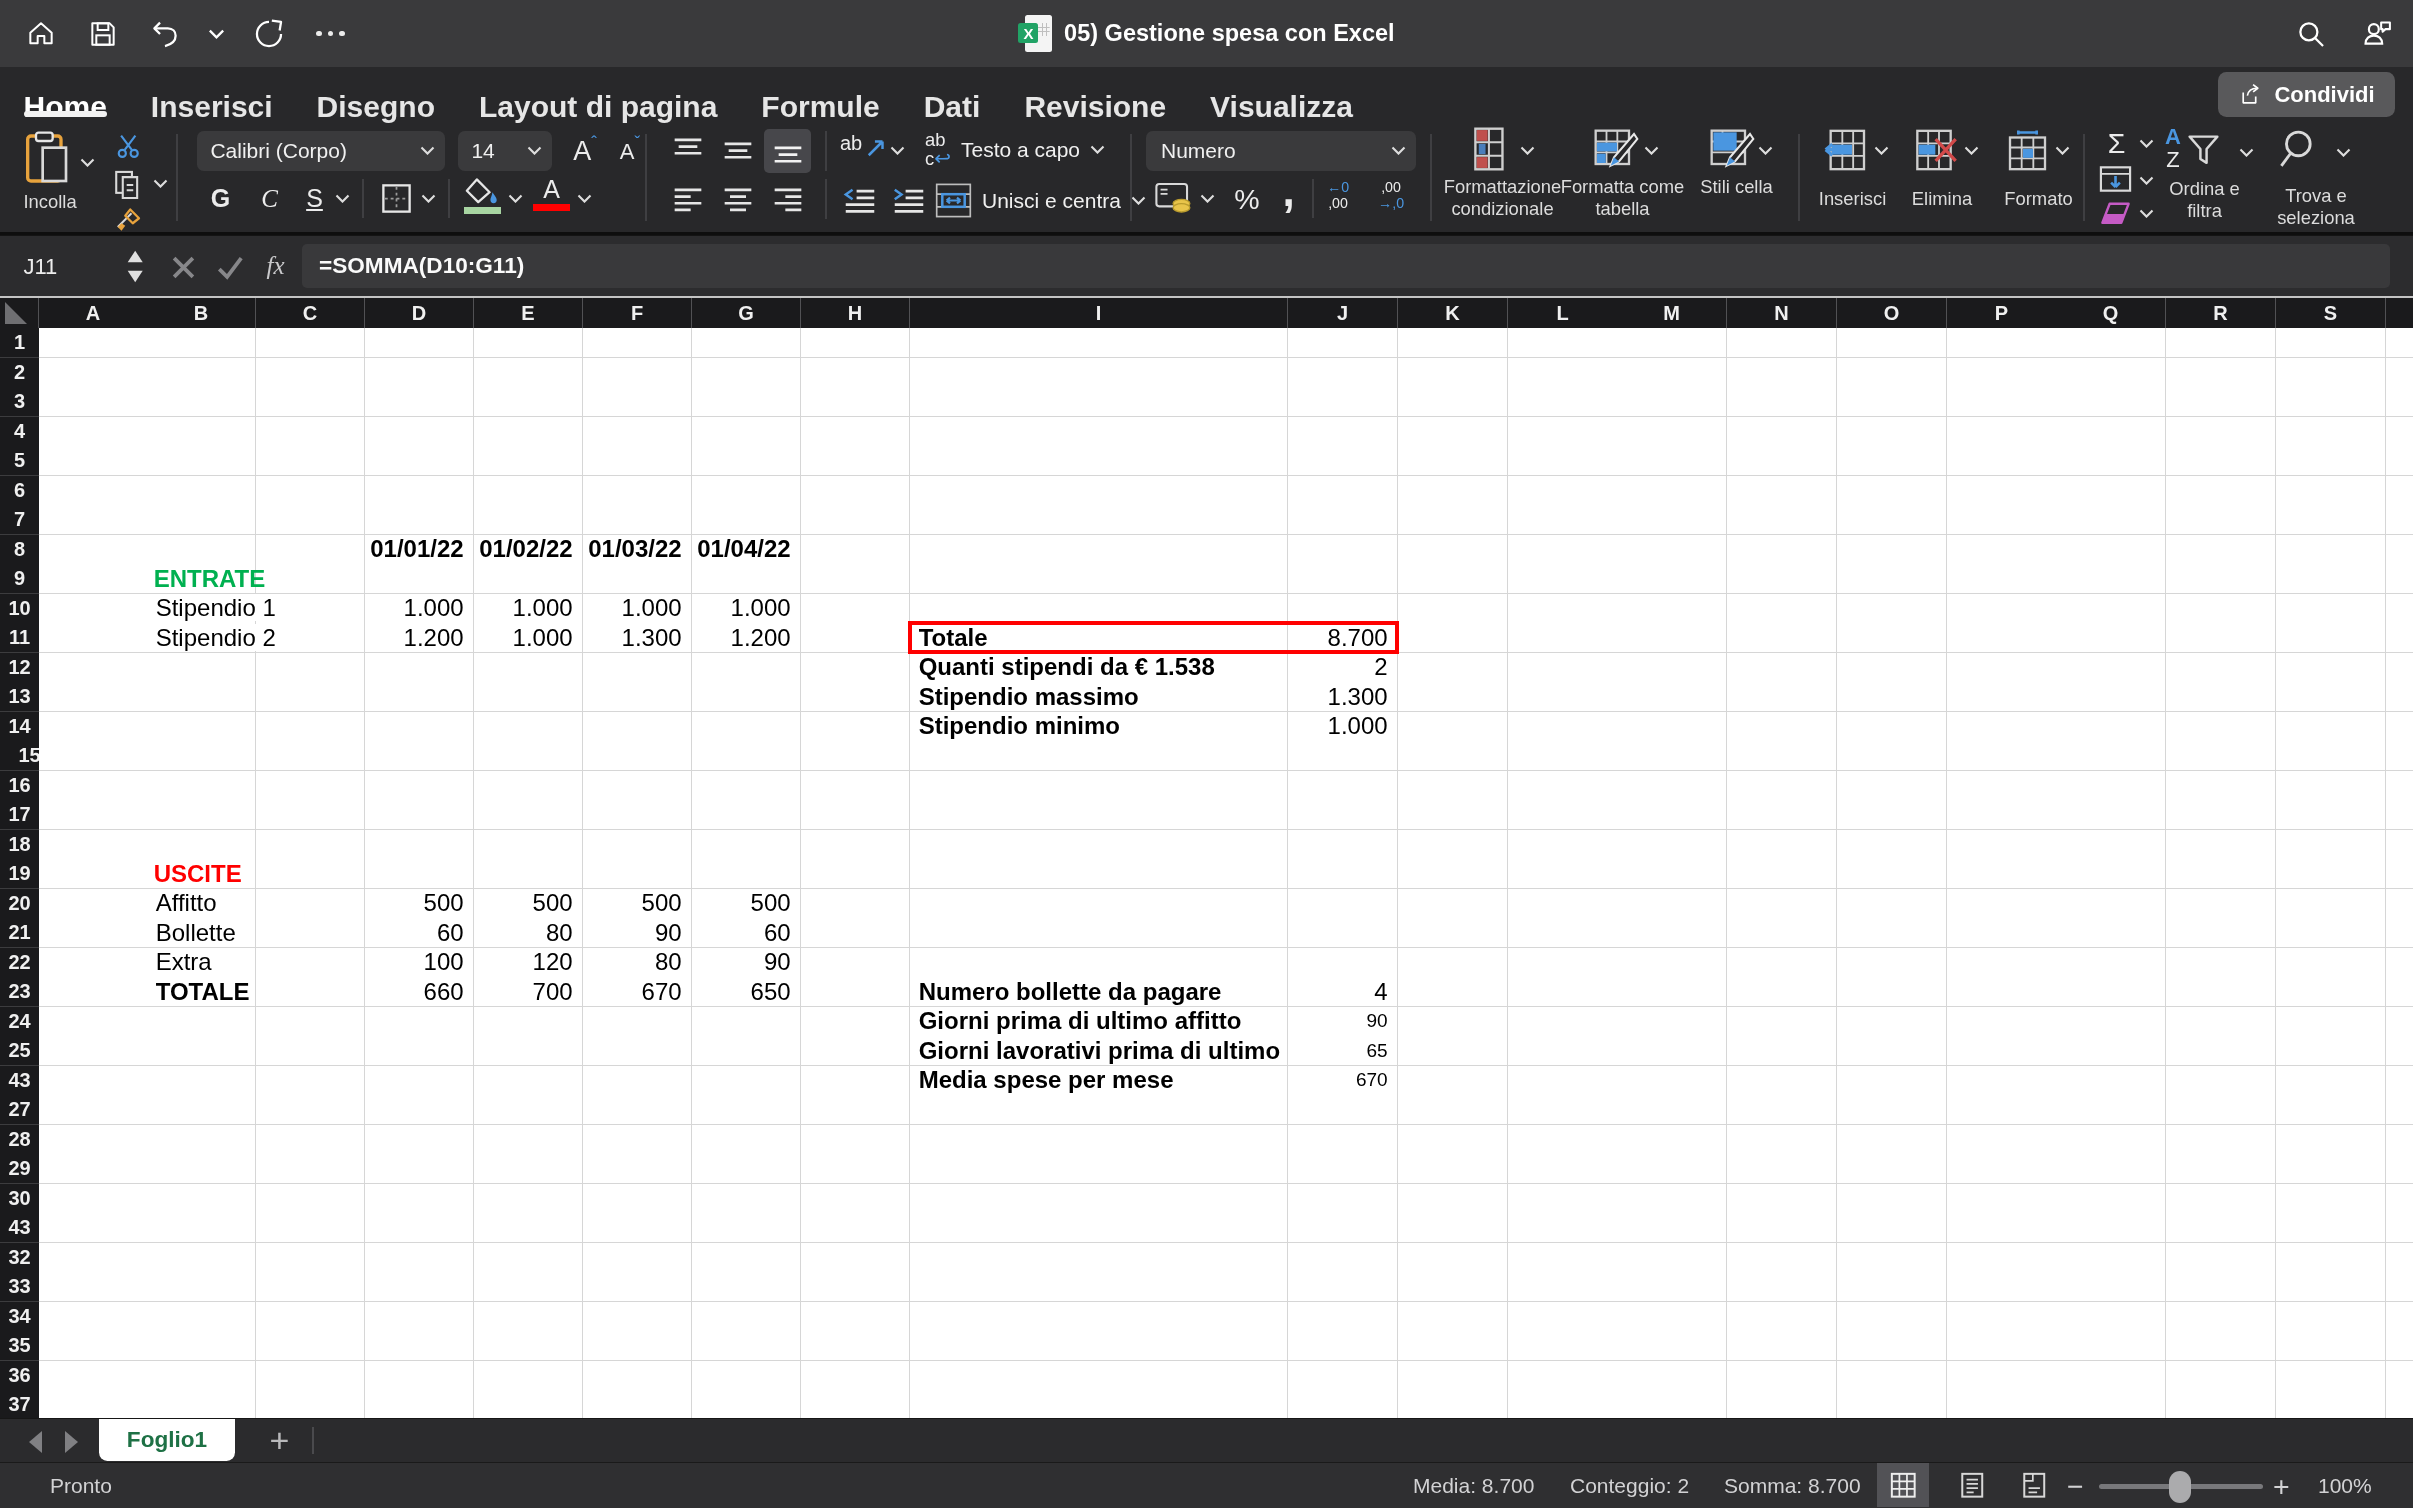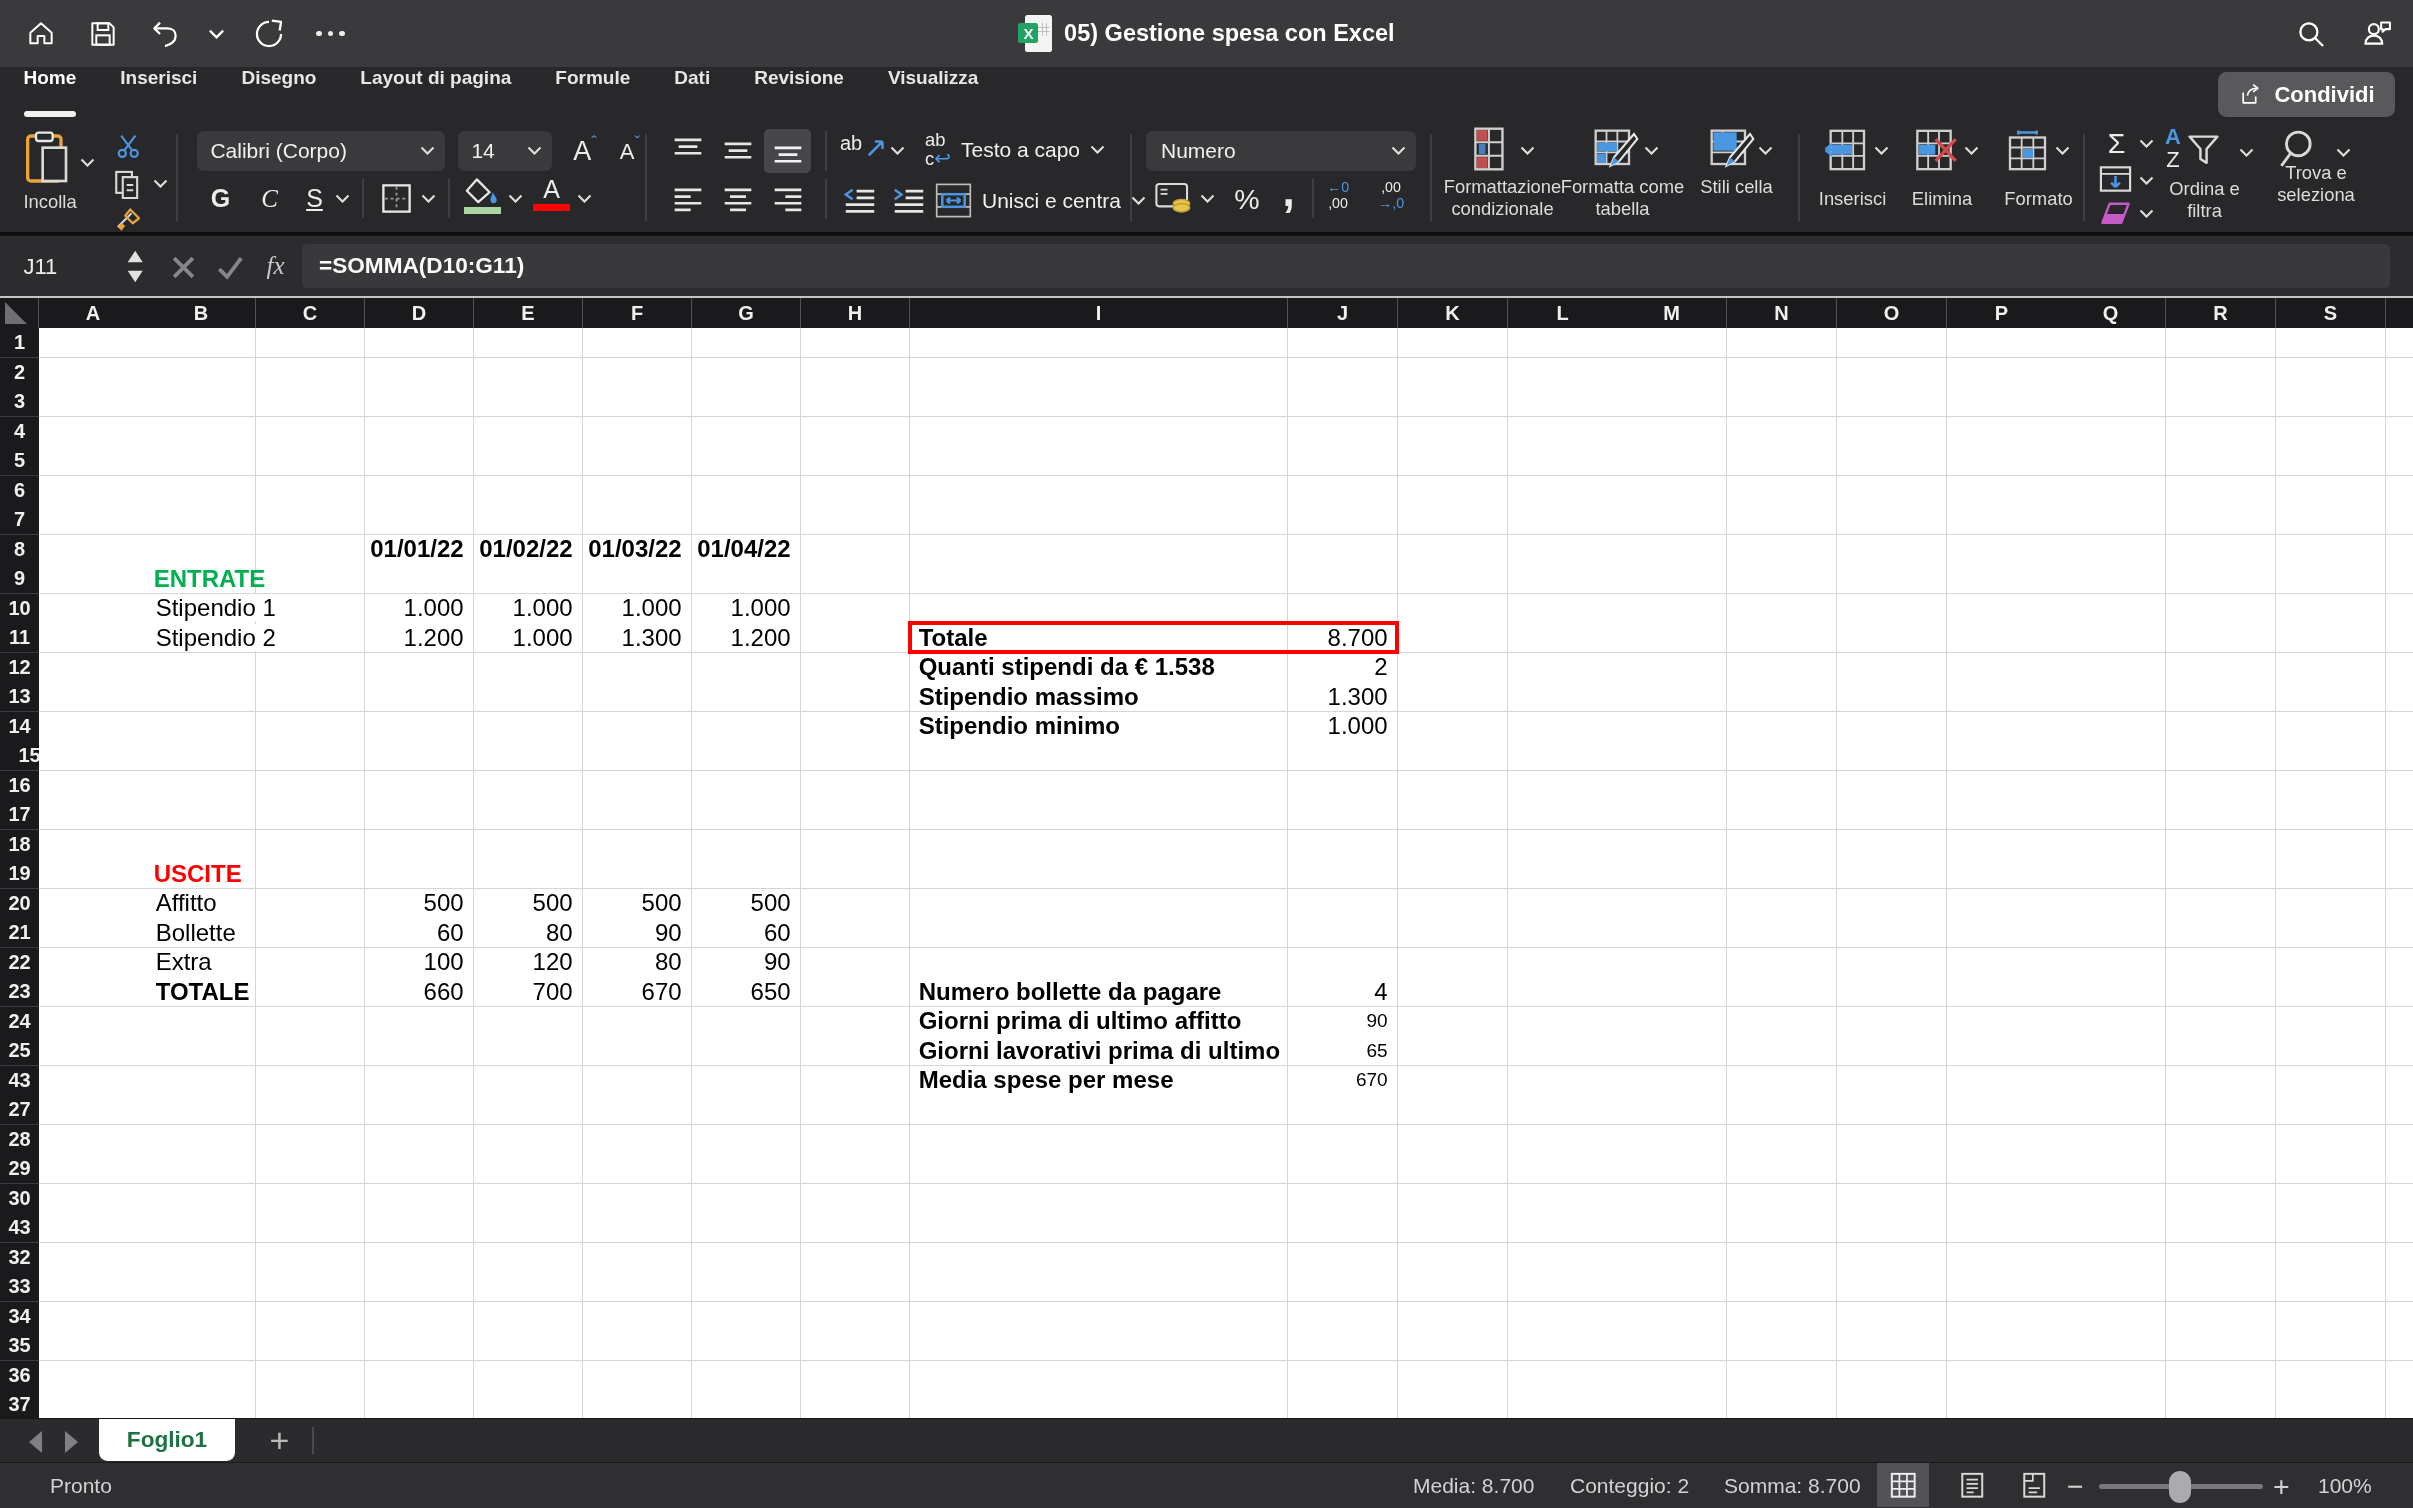--- a/index.html
+++ b/index.html
@@ -23,21 +23,21 @@
       linear-gradient(#bfbfbf,#bfbfbf) 0 8.4px/11.7px 1.3px no-repeat,
       linear-gradient(#bfbfbf,#bfbfbf) 3.8px 0/1.3px 13.4px no-repeat,
       linear-gradient(#bfbfbf,#bfbfbf) 7.5px 0/1.3px 13.4px no-repeat}
   .xl-x{position:absolute;left:0;top:8.4px;width:20px;height:20px;background:var(--excel-green);border-radius:2.5px;
     color:#fff;font-weight:700;font-size:15px;display:flex;align-items:center;justify-content:center}
   .dots{display:flex;gap:5.9px}
   .dots i{width:5.9px;height:5.9px;border-radius:50%;background:#ececec}
 
   
   #tabrow{position:absolute;left:0;top:67px;width:2413px;height:57px;background:#28282a;display:flex;align-items:center;padding-left:23.5px;gap:44px}
-  .rtab{position:relative;font-size:19px;font-weight:600;color:#e6e6e6;height:57px;display:flex;align-items:flex-start}
+  .rtab{position:relative;font-size:30px;font-weight:600;color:#e6e6e6;height:57px;display:flex;align-items:flex-end}
   .rtab.active{font-weight:700;color:#fff}
   .rtab.active .tab-underline{position:absolute;left:0;right:0;bottom:6.7px;height:5.9px;border-radius:3.4px;background:#f2f2f2}
   #share-btn{position:absolute;right:18.4px;top:72px;height:45px;padding:0 20px;background:#59595b;border-radius:8.4px;
     display:flex;align-items:center;gap:11.7px;font-size:22px;font-weight:700;color:#fff}
 
   
   #ribbon{position:absolute;left:0;top:124px;width:2413px;height:111px;background:#28282a;border-bottom:3.4px solid #0e0e0e}
   .vdiv{position:absolute;top:10px;width:1.7px;height:87px;background:#3f3f42}
   .rbl{font-size:18.4px;color:#dcdcdc;text-align:center;line-height:22px}
   .sel{background:#3a3a3c;border-radius:6.7px;display:flex;align-items:center;color:#f0f0f0;font-size:21px}
@@ -531,21 +531,21 @@
 
     <div class="abs" style="left:2278px;top:3.4px">
       <svg width="44" height="44" viewBox="0 0 26 26">
           <circle cx="12" cy="10" r="7" fill="none" stroke="#d9d9d9" stroke-width="1.7"></circle>
           <path d="M7.5 15.5 L2 23" stroke="#d9d9d9" stroke-width="1.7"></path>
         </svg>
     </div>
     <svg class="abs chev" style="left:2336px;top:23.5px" width="15" height="9.2" viewBox="0 0 10 6">
         <path d="M1 1 L5 5 L9 1" fill="none" stroke="#ddd" stroke-width="1.4"></path>
       </svg>
-    <div class="bigbtn-label" style="left:2253px;top:38px;width:126px">Trova e seleziona</div>
+    <div class="bigbtn-label" style="left:2253px;top:61px;width:126px">Trova e seleziona</div>
   </section>
 
   <div id="formulabar">
     <div id="namebox">
         <span>J11</span>
       </div>
     <svg class="abs" style="left:126px;top:13.4px" width="18.4" height="35" viewBox="0 0 11 21">
         <path d="M5.5 1 L10 8 H1 Z" fill="#e0e0e0"></path>
         <path d="M5.5 20 L1 13 H10 Z" fill="#e0e0e0"></path>
       </svg>

